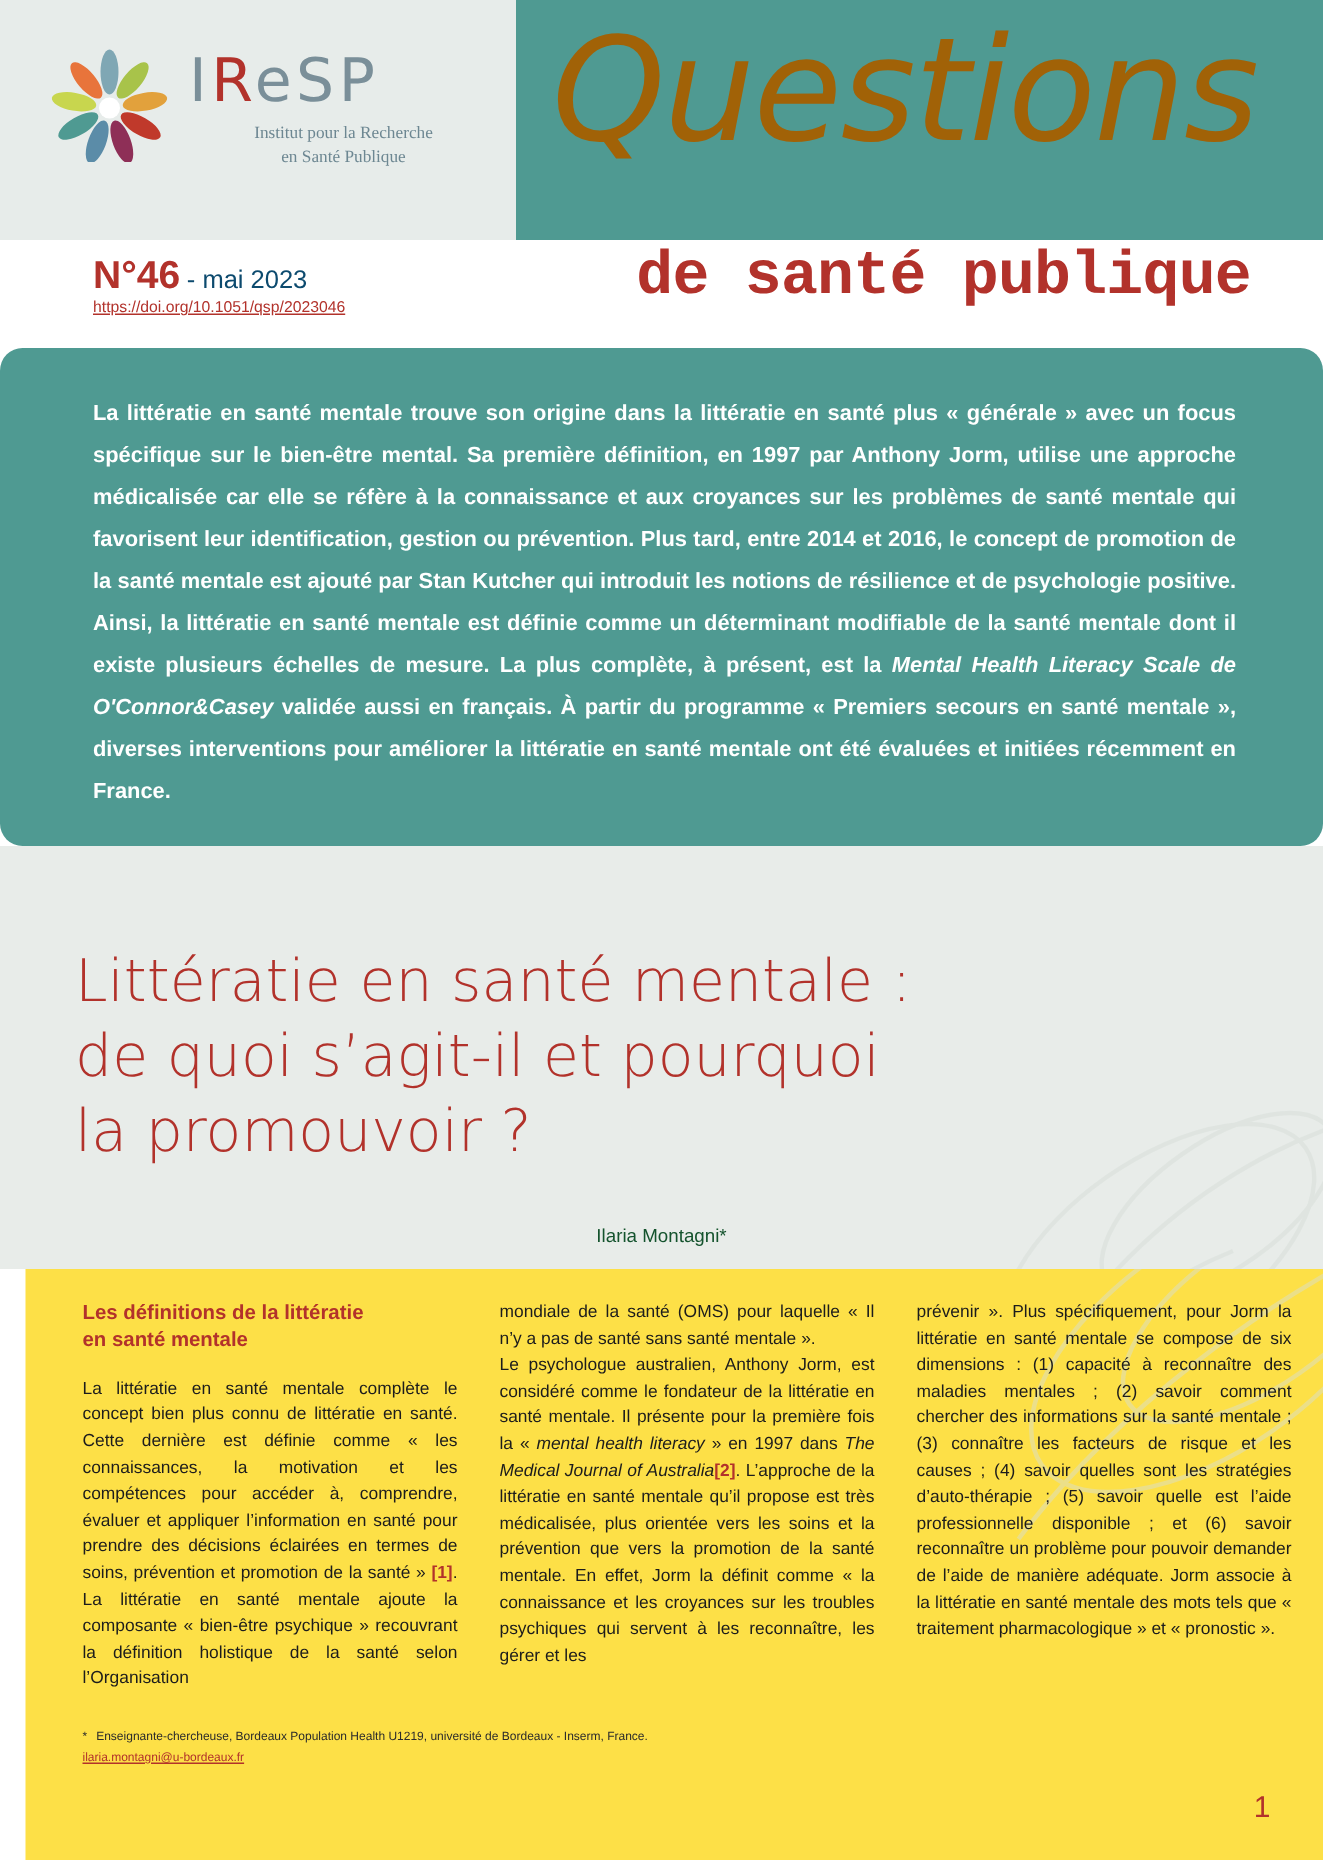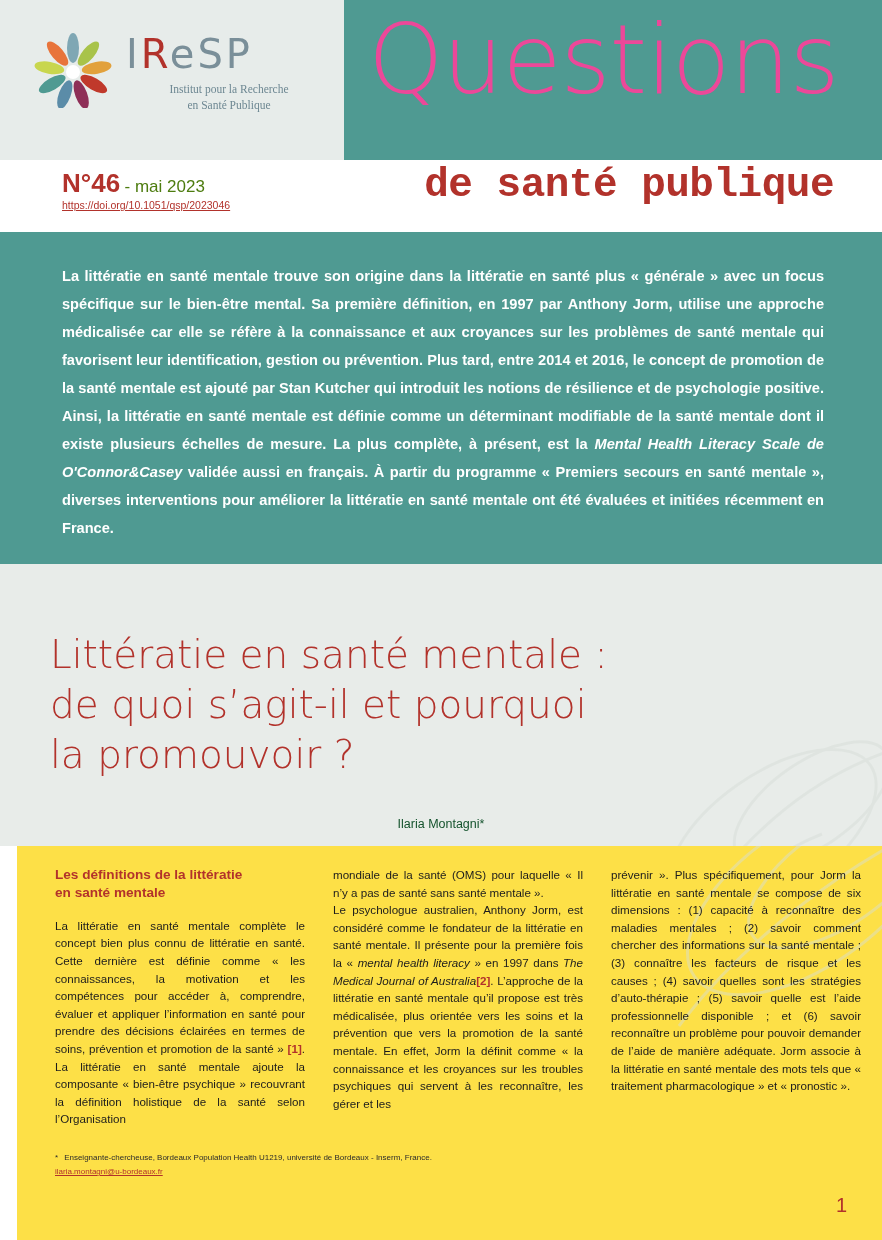--- a/index.html
+++ b/index.html
@@ -90,40 +90,41 @@
     font-family: "Liberation Serif", serif;
   }
 
   .questions-word {
     position: absolute;
     left: 368px;
     top: 12px;
     font-family: "DejaVu Sans", sans-serif;
     font-size: 96px;
     font-weight: 300;
-    color: #ec4899;
+    color: #a16207;
     letter-spacing: -1px;
     line-height: 1;
+    font-style: italic;
   }
 
   .issue-line {
     position: absolute;
     left: 62px;
     top: 168px;
     color: #b2322b;
   }
   .issue-num {
     font-size: 26px;
     font-weight: 700;
     font-family: "Liberation Sans", sans-serif;
   }
   .issue-date {
     font-size: 17px;
     font-weight: 400;
-    color: #4d7c0f;
+    color: #0c4a6e;
   }
   .issue-doi {
     position: absolute;
     left: 62px;
     top: 199px;
     font-size: 10.5px;
     color: #b2322b;
     text-decoration: underline;
   }
 
@@ -138,20 +139,21 @@
     letter-spacing: -0.5px;
   }
 
   
   .abstract {
     position: absolute;
     top: 232px; left: 0;
     width: 882px;
     height: 332px;
     background: #4f9a92;
+    border-radius: 15px;
   }
   .abstract p {
     margin: 0;
     position: absolute;
     left: 62px;
     top: 30px;
     width: 762px;
     color: #ffffff;
     font-size: 14.6px;
     font-weight: bold;

